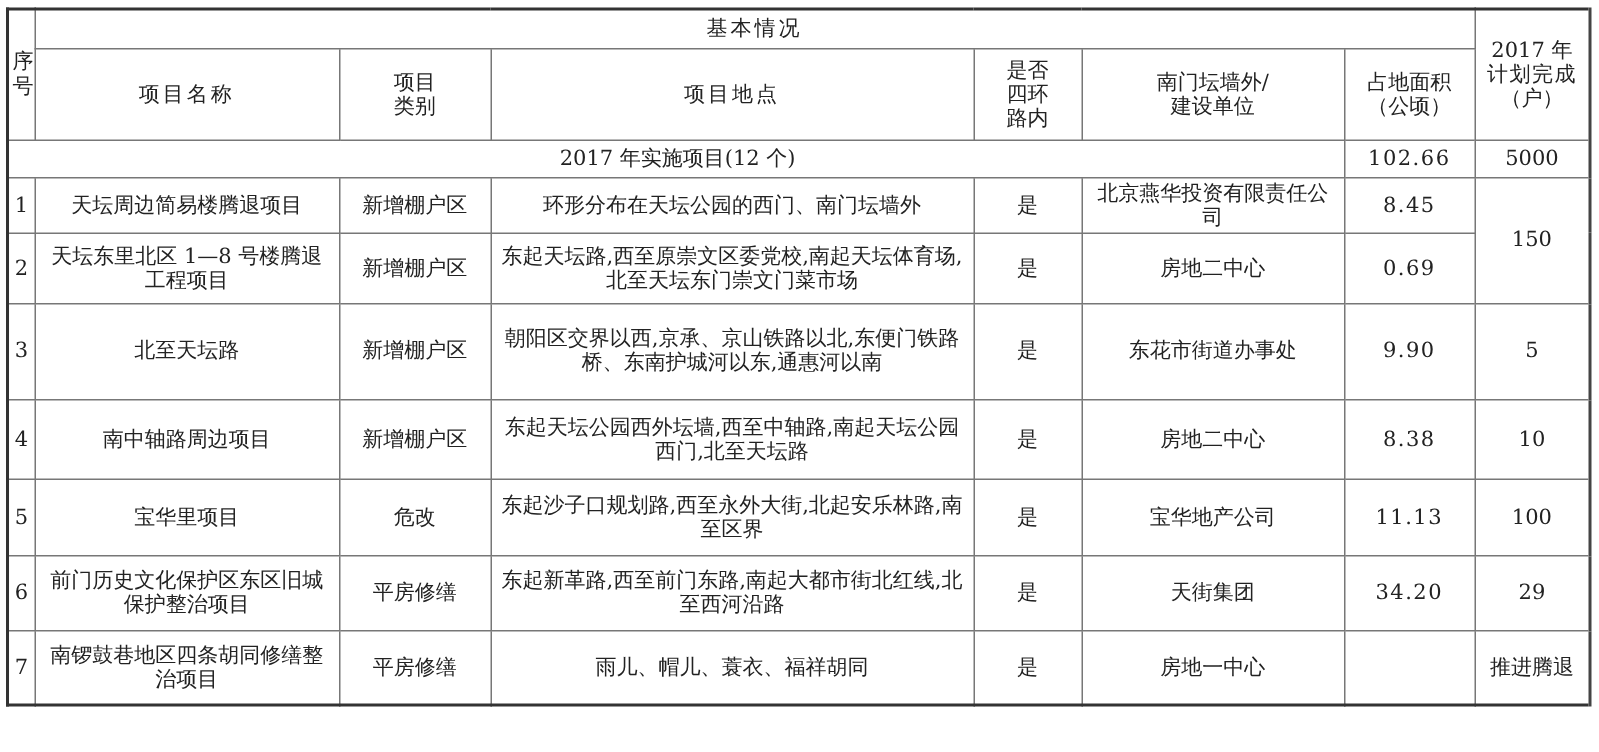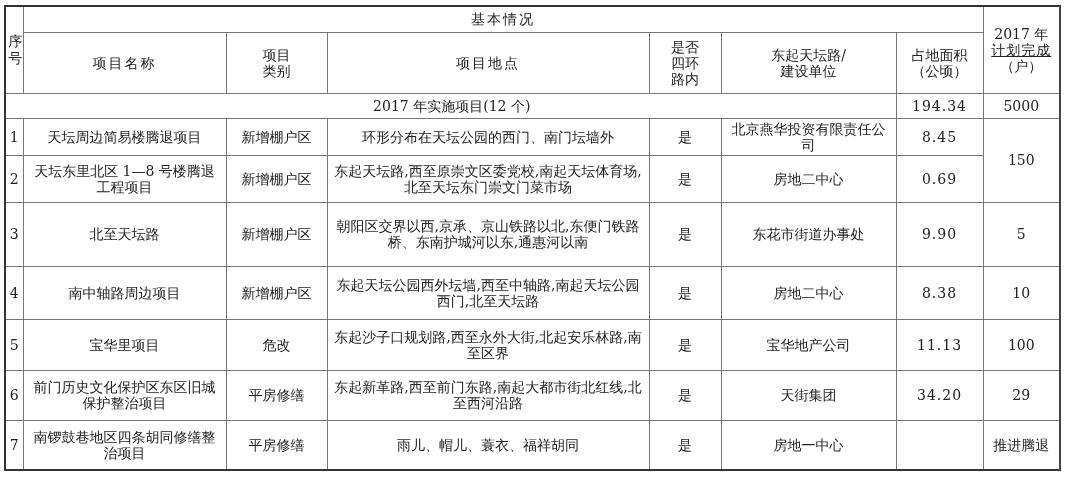--- a/index.html
+++ b/index.html
@@ -32,49 +32,49 @@
   </colgroup>
 
   <tbody>
       <tr class="hdr" style="height:26px">
     <td rowspan="2" class="seq">
       <div style="width:12px;margin:0 auto;line-height:17px;">序号</div>
     </td>
     <td colspan="6" style="letter-spacing:2px;">基本情况</td>
     <td rowspan="2" class="bold-right" style="padding:0;">
       <div>2017 年</div>
-      <div style="letter-spacing:1px;text-decoration:underline;">计划完成</div>
+      <div style="letter-spacing:1px;">计划完成</div>
       <div>（户）</div>
     </td>
   </tr>
   <tr class="hdr" style="height:61px">
     <td style="letter-spacing:2px;">项目名称</td>
     <td>
       <div>项目</div>
       <div>类别</div>
     </td>
     <td style="letter-spacing:2px;">项目地点</td>
     <td>
       <div>是否</div>
       <div>四环</div>
       <div>路内</div>
     </td>
     <td>
-      <div>东起天坛路/</div>
+      <div>南门坛墙外/</div>
       <div>建设单位</div>
     </td>
     <td>
       <div>占地面积</div>
       <div>（公顷）</div>
     </td>
   </tr>
 
   <tr style="height:25px">
     <td colspan="6" class="l" style="padding-left:8px;">2017 年实施项目(12 个)</td>
-    <td class="c num">194.34</td>
+    <td class="c num">102.66</td>
     <td class="c bold-right">5000</td>
   </tr>
 
   <tr style="height:37px">
     <td class="seq">1</td>
     <td class="l">天坛周边简易楼腾退项目</td>
     <td class="c">新增棚户区</td>
     <td class="l">环形分布在天坛公园的西门、南门坛墙外</td>
     <td class="c">是</td>
     <td class="l">北京燕华投资有限责任公司</td>

